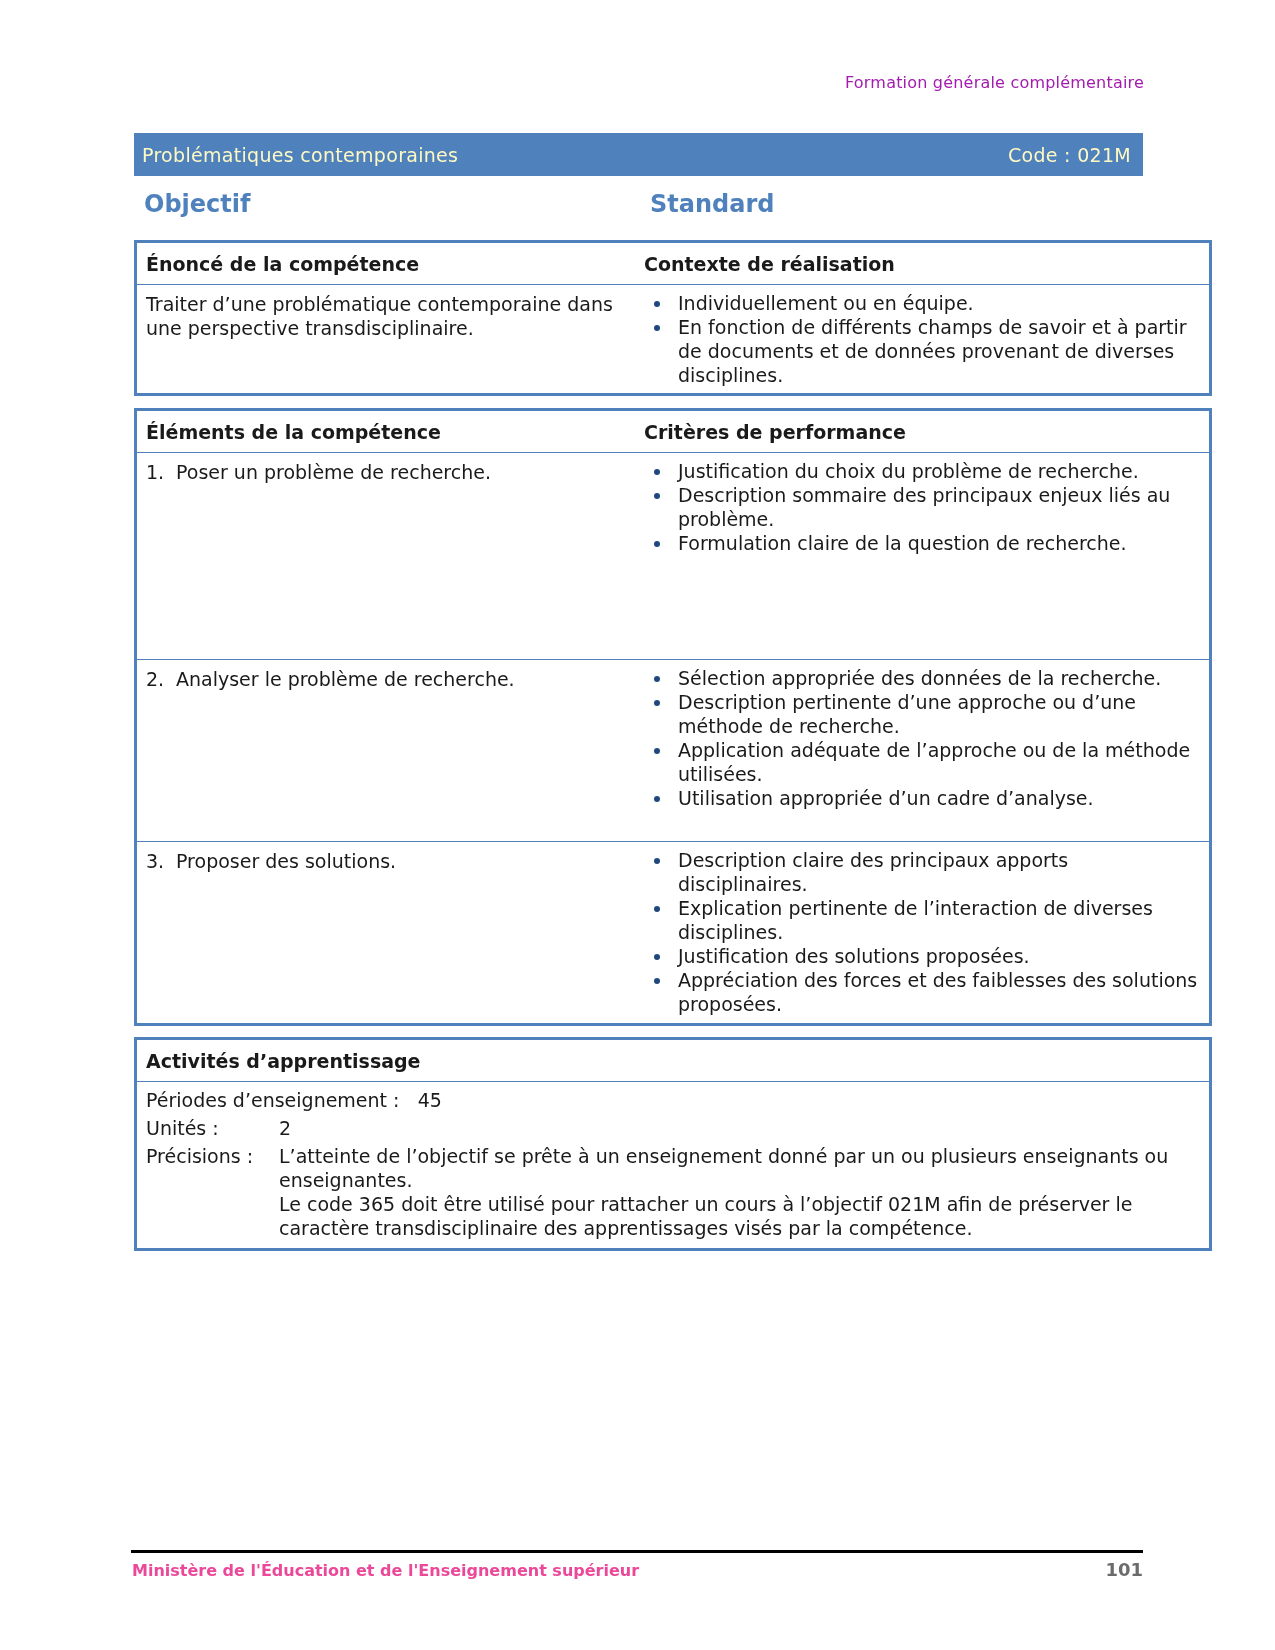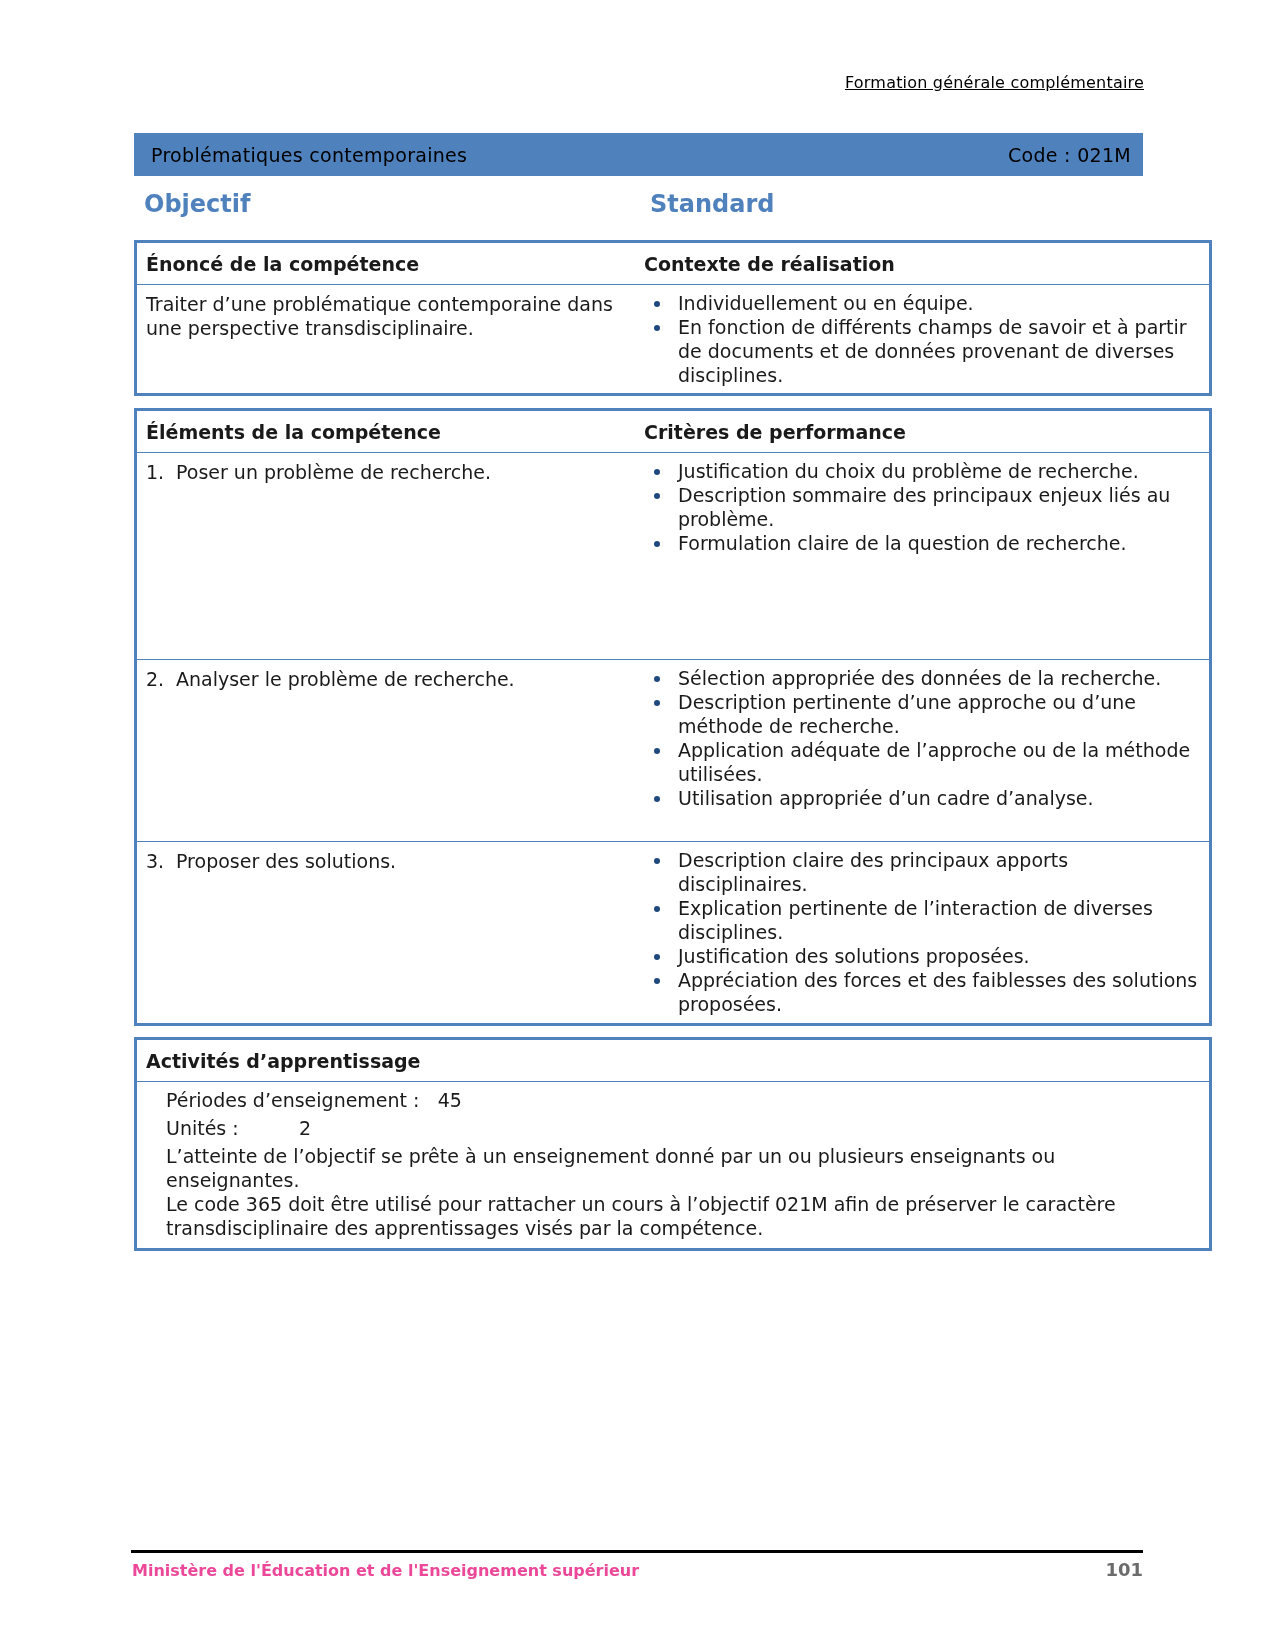--- a/index.html
+++ b/index.html
@@ -1,33 +1,33 @@
 <!DOCTYPE html>
 <html><head>
 <meta charset="utf-8">
 <style>
   html, body { margin:0; padding:0; background:#ffffff; }
   body { width:1275px; height:1650px; position:relative; font-family:"DejaVu Sans", sans-serif; color:#1a1a1a; }
-  .page-header { position:absolute; right:131px; top:73px; font-size:16px; color:#000000; letter-spacing:0.2px;text-decoration:underline; }
-  .title-bar { position:absolute; left:134px; top:133px; width:1009px; height:43px; background:#4f81bd; color:#000000; font-size:19px; display:flex; align-items:center; justify-content:space-between; box-sizing:border-box; padding:0 12px 0 17px; letter-spacing:0.3px; }
+  .page-header { position:absolute; right:131px; top:73px; font-size:16px; color:#a21caf; letter-spacing:0.2px; }
+  .title-bar { position:absolute; left:134px; top:133px; width:1009px; height:43px; background:#4f81bd; color:#fef9c3; font-size:19px; display:flex; align-items:center; justify-content:space-between; box-sizing:border-box; padding:0 12px 0 8px; letter-spacing:0.3px; }
   .section-heads { position:absolute; left:144px; top:190px; width:1000px; height:34px; }
   .section-heads .h { position:absolute; top:0; font-size:24px; font-weight:bold; color:#4f81bd; }
   .box { position:absolute; left:134px; width:1078px; box-sizing:border-box; border:3px solid #4f81bd; }
   .row { display:flex; border-bottom:1px solid #4f81bd; }
   .row:last-child { border-bottom:none; }
   .cell-l { width:499px; box-sizing:border-box; padding:7px 8px 6px 9px; font-size:19px; line-height:24px; }
   .cell-r { flex:1; box-sizing:border-box; padding:6px 8px 6px 8px; font-size:19px; line-height:24px; }
   .hdr .cell-l, .hdr .cell-r { font-weight:bold; padding-top:9px; padding-bottom:8px; }
   ul.bl { list-style:none; margin:0; padding:0; }
   ul.bl li { position:relative; padding-left:34px; }
   ul.bl li::before { content:""; position:absolute; left:10px; top:10px; width:6px; height:6px; border-radius:50%; background:#1f497d; }
   .num { display:inline-block; width:30px; }
   .act-row { display:flex; font-size:19px; line-height:24px; }
   .act-label { width:133px; flex:none; }
-  .act-body { padding:6px 24px 8px 9px;margin-left:20px; }
+  .act-body { padding:6px 24px 8px 9px; }
   .footer-line { position:absolute; left:131px; top:1550px; width:1012px; height:3px; background:#000; }
   .footer-left { position:absolute; left:132px; top:1561px; font-size:16px; font-weight:bold; color:#ec4899; }
   .footer-right { position:absolute; right:132px; top:1559px; font-size:18px; font-weight:bold; color:#6b6b6b; }
 </style>
 </head>
 <body>
 
 <div class="page-header">Formation générale complémentaire</div>
 
 <div class="title-bar">
@@ -101,20 +101,21 @@
   </div>
   <div class="act-body">
     <div class="act-row" style="margin-bottom:4px">
       <span>Périodes d’enseignement :</span>&nbsp;&nbsp;&nbsp;<span>45</span>
     </div>
     <div class="act-row" style="margin-bottom:4px">
       <span class="act-label">Unités :</span>
       <span>2</span>
     </div>
     <div class="act-row">
+      <span class="act-label">Précisions :</span>
       <div>
         <div>L’atteinte de l’objectif se prête à un enseignement donné par un ou plusieurs enseignants ou enseignantes.</div>
         <div>Le code 365 doit être utilisé pour rattacher un cours à l’objectif 021M afin de préserver le caractère transdisciplinaire des apprentissages visés par la compétence.</div>
       </div>
     </div>
   </div>
 </div>
 
 <div class="footer-line"></div>
 <div class="footer-left">Ministère de l'Éducation et de l'Enseignement supérieur</div>

